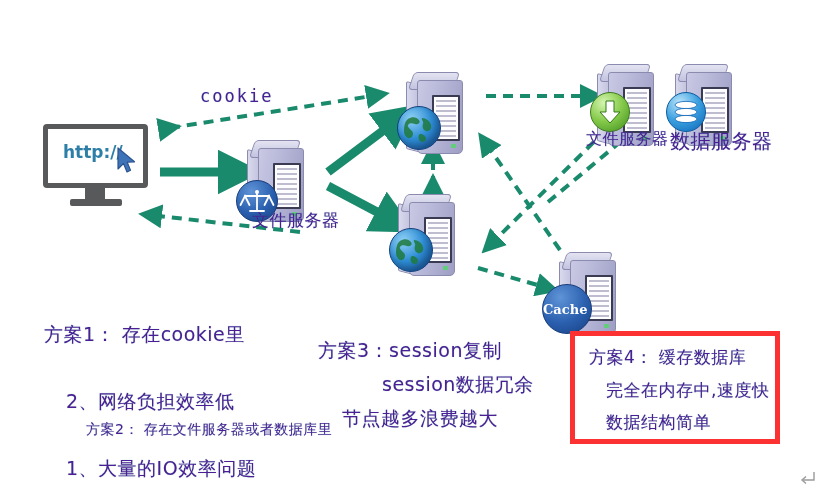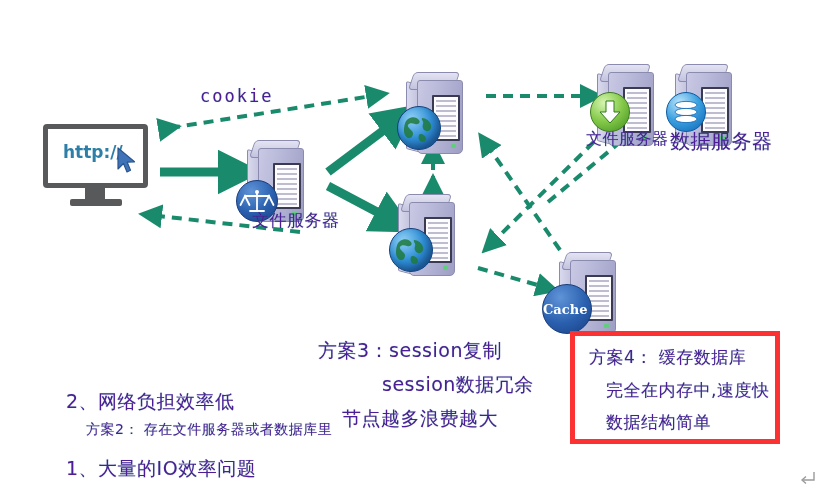--- a/index.html
+++ b/index.html
@@ -342,20 +342,21 @@
     <div class="badge cachebadge" style="left:-14px;top:34px;width:48px;height:48px;font-size:13px;">
       <span>Cache</span>
     </div>
   </div>
 
   <div class="abs txt txt-sh" style="left:200px;top:88px;font-size:17px;letter-spacing:2px;
        font-family:'DejaVu Sans Mono','Liberation Mono',monospace;">cookie</div>
 
 
 
+  <div class="abs txt txt-sh" style="left:44px;top:325px;font-size:19px;">方案1： 存在cookie里</div>
   <div class="abs txt txt-sh" style="left:66px;top:392px;font-size:19px;">2、网络负担效率低</div>
 
   <div class="abs txt txt-sh" style="left:44px;top:422px;font-size:14px;margin-left:42px;">方案2： 存在文件服务器或者数据库里</div>
   <div class="abs txt txt-sh" style="left:66px;top:459px;font-size:19px;">1、大量的IO效率问题</div>
 
   <div class="abs txt txt-sh" style="left:318px;top:341px;font-size:19px;">方案3：session复制</div>
   <div class="abs txt txt-sh" style="left:370px;top:375px;font-size:19px;margin-left:12px;">session数据冗余</div>
   <div class="abs txt txt-sh" style="left:342px;top:409px;font-size:19px;">节点越多浪费越大</div>
 
   <div class="redbox"></div>

